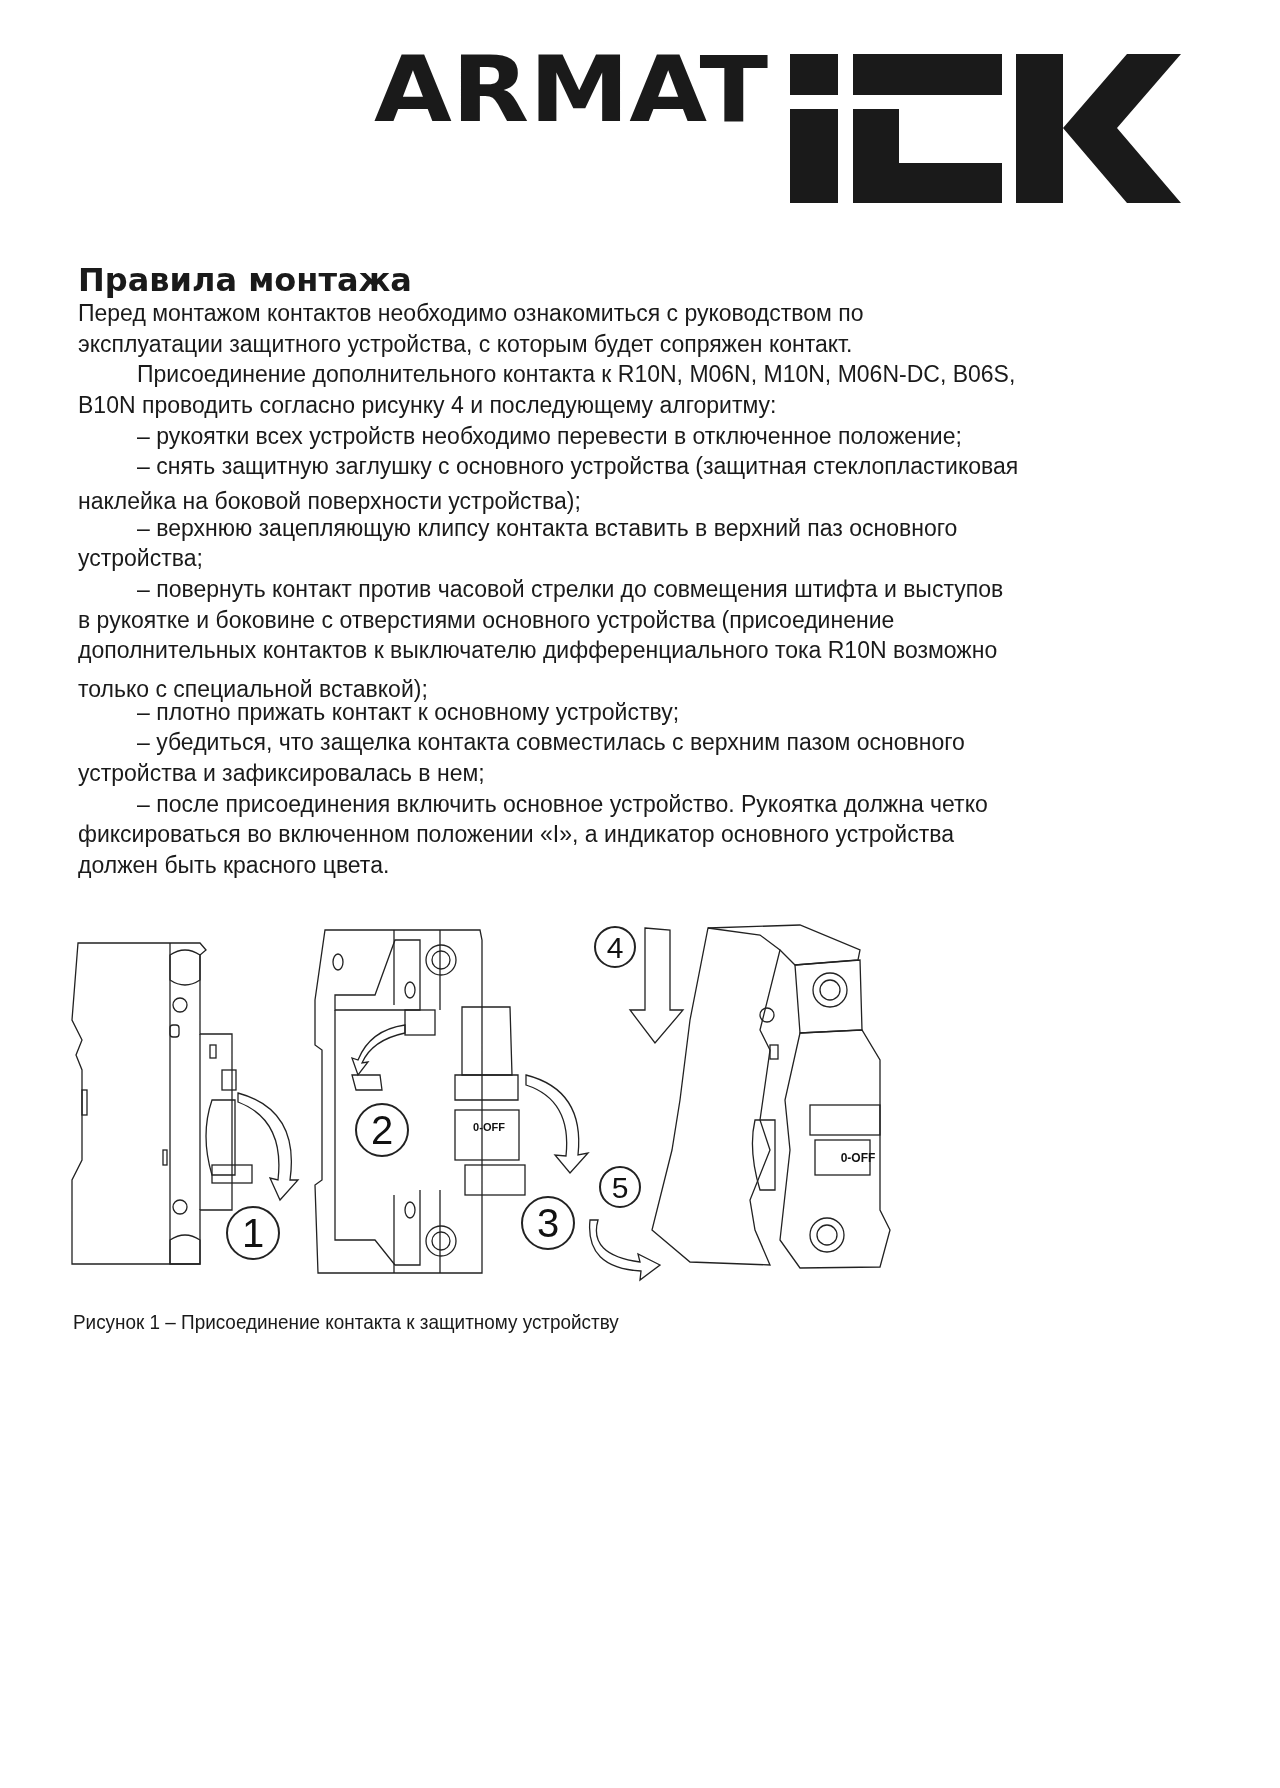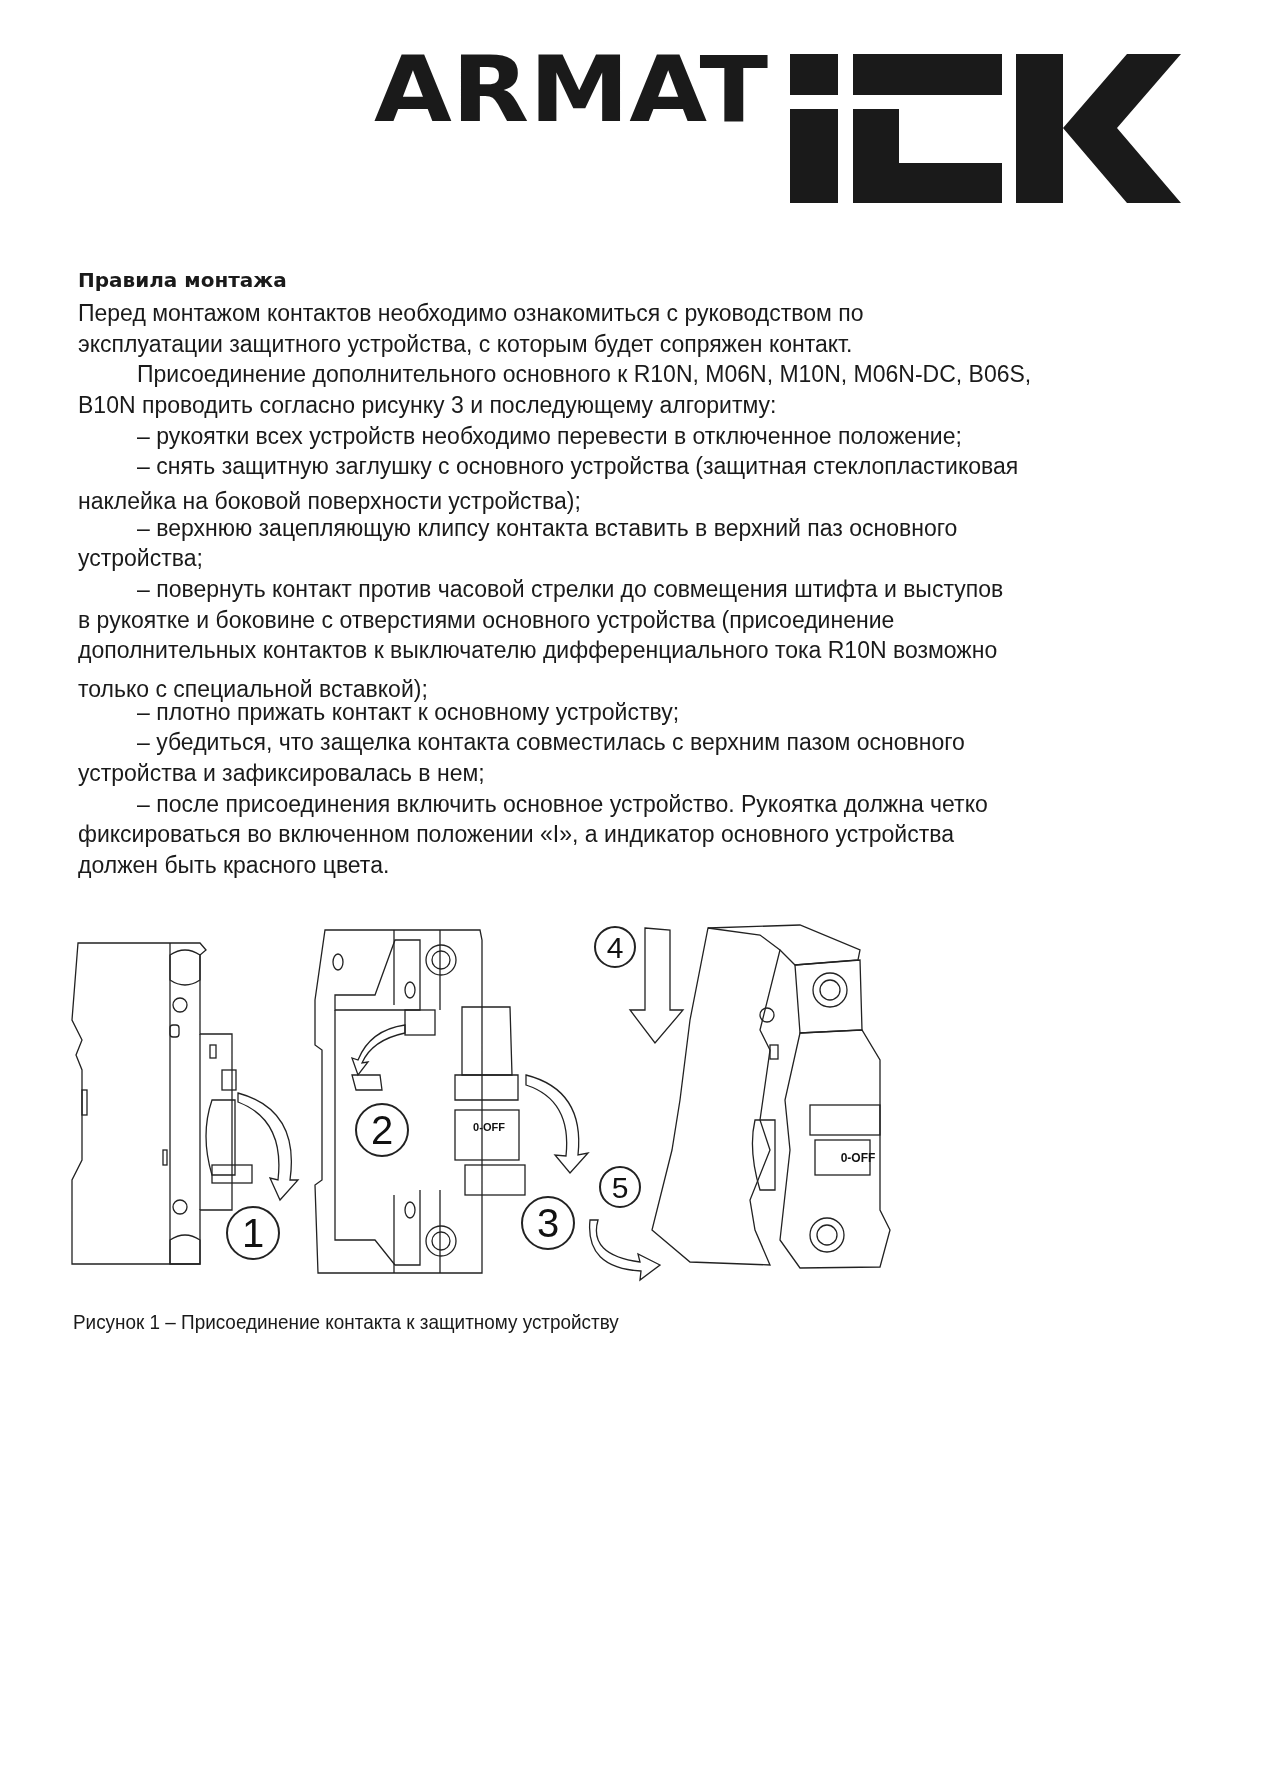--- a/index.html
+++ b/index.html
@@ -7,21 +7,21 @@
   .page { position: absolute; left: 0; top: 0; width: 1280px; height: 1788px; background: #fff; border-radius: 10px; }
 
   
   .logo { position: absolute; left: 0; top: 0; width: 1280px; height: 230px; }
   .logo svg { position: absolute; left: 0; top: 0; }
 
   
   .heading {
     position: absolute; left: 78px; top: 266px;
     font-family: "DejaVu Sans", sans-serif; font-weight: bold;
-    font-size: 20px; color: #1a1a1a; white-space: nowrap; line-height: 28px;
+    font-size: 32px; color: #1a1a1a; white-space: nowrap; line-height: 28px;
   }
   .line {
     position: absolute; left: 78px;
     font-family: "Liberation Sans", sans-serif; font-size: 23px;
     color: #1a1a1a; white-space: nowrap; line-height: 26px; text-align: right;
   }
   .line.indent { left: 137px; }
 
   .figure { position: absolute; left: 60px; top: 915px; width: 880px; height: 370px; }
   .figure svg { position: absolute; left: 0; top: 0; }
@@ -56,22 +56,22 @@
         <rect x="1016" y="54" width="47" height="149"></rect>
         <polygon points="1063,128 1127,54 1181,54 1117,128 1181,203 1127,203"></polygon>
       </g>
     </svg>
   </div>
 
   <div class="heading">Правила монтажа</div>
 
   <div class="line" style="top:300px">Перед монтажом контактов необходимо ознакомиться с руководством по</div>
   <div class="line" style="top:331px">эксплуатации защитного устройства, с которым будет сопряжен контакт.</div>
-  <div class="line indent" style="top:361px">Присоединение дополнительного основного к R10N, M06N, M10N, M06N-DC, B06S,</div>
-  <div class="line" style="top:392px">B10N проводить согласно рисунку 3 и последующему алгоритму:</div>
+  <div class="line indent" style="top:361px">Присоединение дополнительного контакта к R10N, M06N, M10N, M06N-DC, B06S,</div>
+  <div class="line" style="top:392px">B10N проводить согласно рисунку 4 и последующему алгоритму:</div>
   <div class="line indent" style="top:453px">– снять защитную заглушку с основного устройства (защитная стеклопластиковая</div>
   <div class="line indent" style="top:423px">– рукоятки всех устройств необходимо перевести в отключенное положение;</div>
   <div class="line" style="top:488px">наклейка на боковой поверхности устройства);</div>
   <div class="line indent" style="top:515px">– верхнюю зацепляющую клипсу контакта вставить в верхний паз основного</div>
   <div class="line" style="top:545px">устройства;</div>
   <div class="line indent" style="top:576px">– повернуть контакт против часовой стрелки до совмещения штифта и выступов</div>
   <div class="line" style="top:607px">в рукоятке и боковине с отверстиями основного устройства (присоединение</div>
   <div class="line" style="top:637px">дополнительных контактов к выключателю дифференциального тока R10N возможно</div>
   <div class="line" style="top:676px">только с специальной вставкой);</div>
   <div class="line indent" style="top:699px">– плотно прижать контакт к основному устройству;</div>

